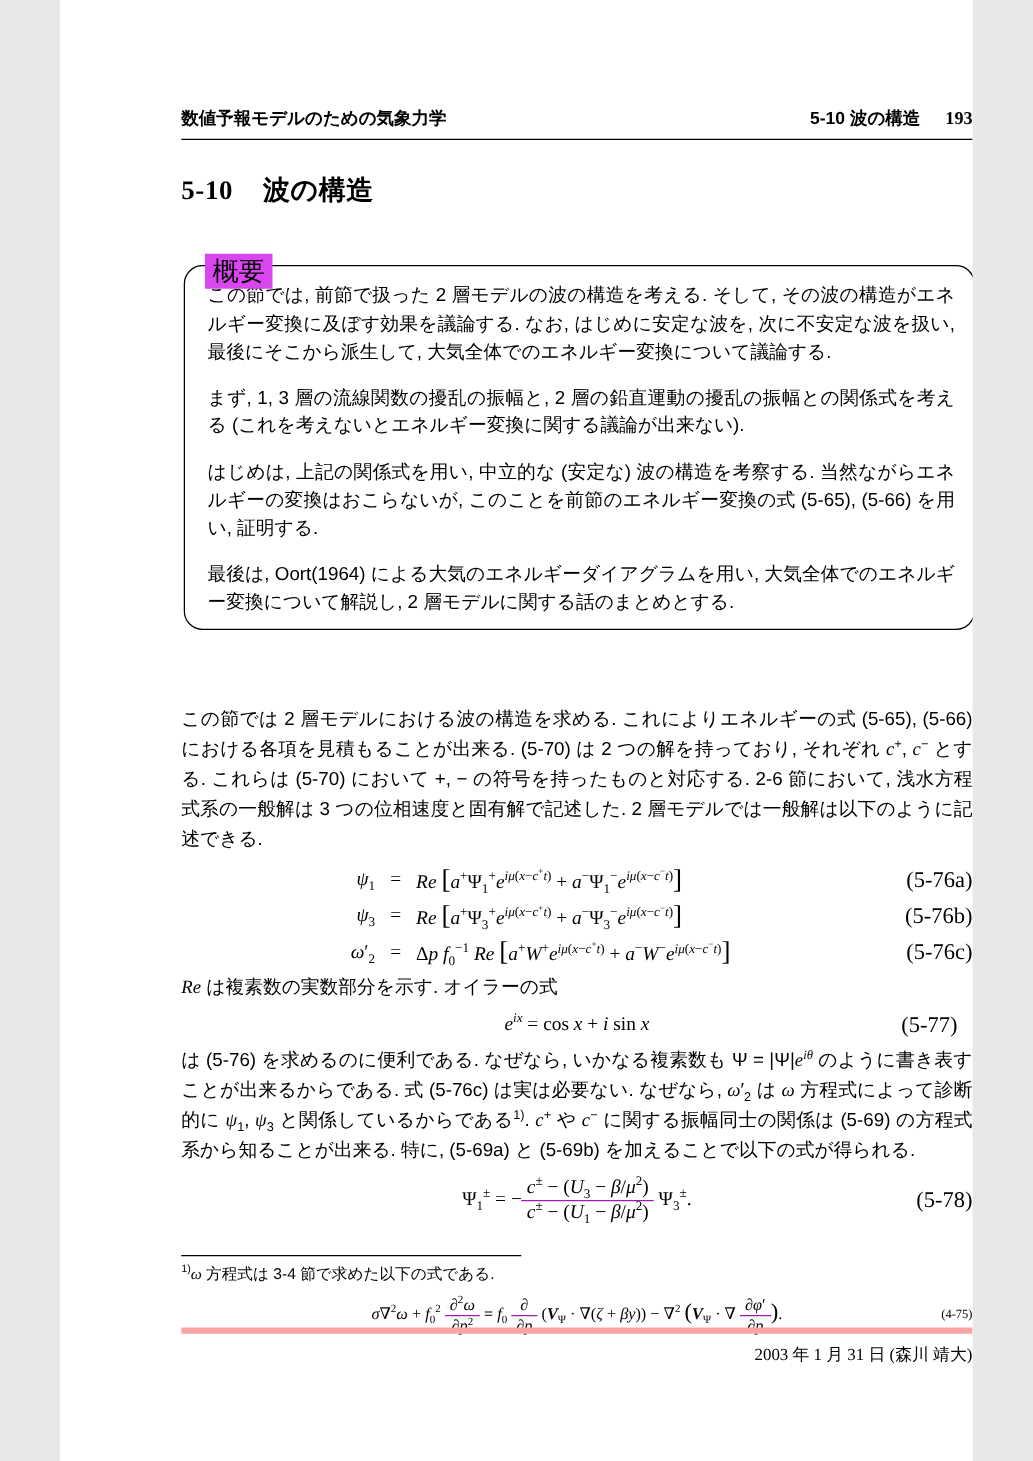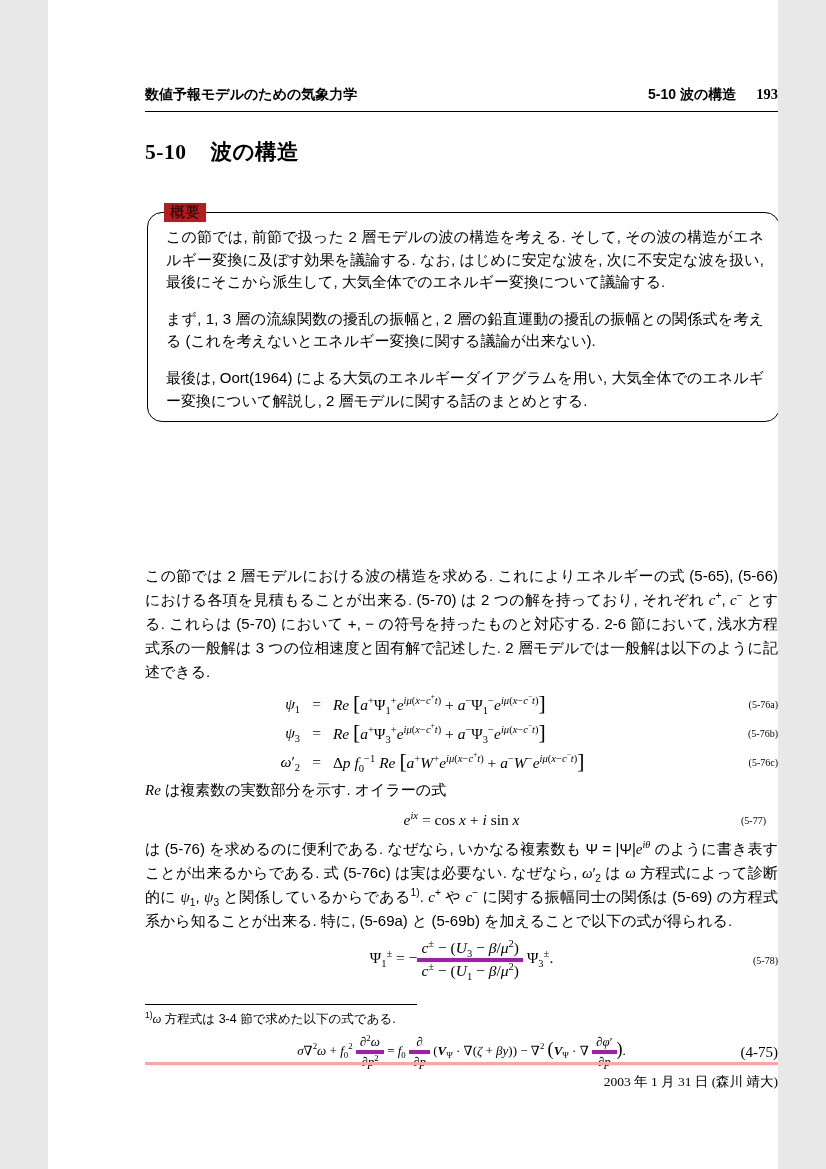--- a/index.html
+++ b/index.html
@@ -21,58 +21,58 @@
     font-size:21.5px;font-weight:bold;letter-spacing:.5px;
   }
   .sec-title .sec-num{font-family:"Liberation Serif","DejaVu Serif",serif;margin-right:24px;}
   
   .abstract{
     position:absolute;top:212px;left:99px;width:598px;
     border:1.6px solid #000;border-radius:15px;
     padding:13px 15px 9px 18px;
   }
   .abstract-label{
-    position:absolute;top:-10px;left:16px;background:#b91c1c;
-    padding:0 6px;font-size:15px;
+    position:absolute;top:-10px;left:16px;background:#d946ef;
+    padding:0 6px;font-size:21px;
   }
   .abstract p{font-size:15px;line-height:22.6px;margin:0 0 14px;text-align:justify;}
   .abstract p:last-child{margin-bottom:0;}
   
   .body-sec{position:absolute;top:564px;left:97px;width:633px;}
   .jp{font-size:15px;line-height:24px;text-align:justify;margin:0;}
   i{font-family:"Liberation Serif","DejaVu Serif",serif;}
   sup,sub{font-size:68%;line-height:0;}
   big{font-size:140%;font-weight:normal;}
   .eqgroup{margin:5px 0 2px;}
   .eqrow{
     position:relative;display:flex;justify-content:center;align-items:center;
     min-height:29px;font-family:"Liberation Serif","DejaVu Serif",serif;font-size:15.5px;
   }
   .eqrow .lhs{flex:0 0 90px;text-align:right;}
   .eqrow .mid{padding:0 12px;}
   .eqrow .rhs{flex:0 0 380px;text-align:left;}
   .eqnum{
     position:absolute;right:0;top:50%;transform:translateY(-50%);
-    font-family:"Liberation Serif","DejaVu Serif",serif;font-size:10px;font-style:normal;
+    font-family:"Liberation Serif","DejaVu Serif",serif;font-size:18px;font-style:normal;
   }
   .frac{display:inline-block;vertical-align:middle;text-align:center;line-height:1.2;}
-  .frac .num{display:block;border-bottom:4px solid #a21caf;padding:0 4px;}
+  .frac .num{display:block;border-bottom:1px solid #a21caf;padding:0 4px;}
   .frac .den{display:block;padding:0 4px;}
   .eq-577{margin:3px 12px;}
   .eq-578{margin:1px 0 0;min-height:52px;}
   
   .footnote{position:absolute;top:956px;left:97px;width:633px;margin-top:48px;}
   .fn-rule{width:272px;border-top:1px solid #000;margin-bottom:5px;}
   .fn{font-size:12.5px;line-height:18px;margin:0;text-align:justify;}
   .fn-eq{font-size:13px;min-height:46px;margin:1px 0;}
-  .fn-eq .eqnum{font-size:15px;padding-left:30px;}
+  .fn-eq .eqnum{font-size:10px;padding-left:30px;}
   
   .footer{
     position:absolute;top:1062px;left:97px;width:633px;
-    border-top:3px solid #fca5a5;text-align:right;padding-top:8px;
+    border-top:5px solid #fca5a5;text-align:right;padding-top:8px;
     font-size:13.5px;font-family:"Liberation Serif","DejaVu Serif",serif;
   }
 </style>
 </head>
 <body>
 
 <div class="page">
 
   <div class="header">
     <span>数値予報モデルのための気象力学</span>
@@ -82,20 +82,21 @@
   </div>
 
   <h1 class="sec-title">
     <span class="sec-num">5-10</span><span>波の構造</span>
   </h1>
 
   <div class="abstract">
     <span class="abstract-label">概要</span>
     <p>この節では, 前節で扱った 2 層モデルの波の構造を考える. そして, その波の構造がエネルギー変換に及ぼす効果を議論する. なお, はじめに安定な波を, 次に不安定な波を扱い, 最後にそこから派生して, 大気全体でのエネルギー変換について議論する.</p>
     <p>まず, 1, 3 層の流線関数の擾乱の振幅と, 2 層の鉛直運動の擾乱の振幅との関係式を考える (これを考えないとエネルギー変換に関する議論が出来ない).</p>
+    <p>はじめは, 上記の関係式を用い, 中立的な (安定な) 波の構造を考察する. 当然ながらエネルギーの変換はおこらないが, このことを前節のエネルギー変換の式 (5-65), (5-66) を用い, 証明する.</p>
     <p>最後は, Oort(1964) による大気のエネルギーダイアグラムを用い, 大気全体でのエネルギー変換について解説し, 2 層モデルに関する話のまとめとする.</p>
   </div>
 
   <div class="body-sec">
     <p class="jp">この節では 2 層モデルにおける波の構造を求める. これによりエネルギーの式 (5-65), (5-66) における各項を見積もることが出来る. (5-70) は 2 つの解を持っており, それぞれ <i>c</i><sup>+</sup>, <i>c</i><sup>−</sup> とする. これらは (5-70) において +, − の符号を持ったものと対応する. 2-6 節において, 浅水方程式系の一般解は 3 つの位相速度と固有解で記述した. 2 層モデルでは一般解は以下のように記述できる.</p>
 
     <div class="eqgroup">
       <div class="eqrow">
         <span class="lhs"><i>ψ</i><sub>1</sub></span>
         <span class="mid">=</span>

